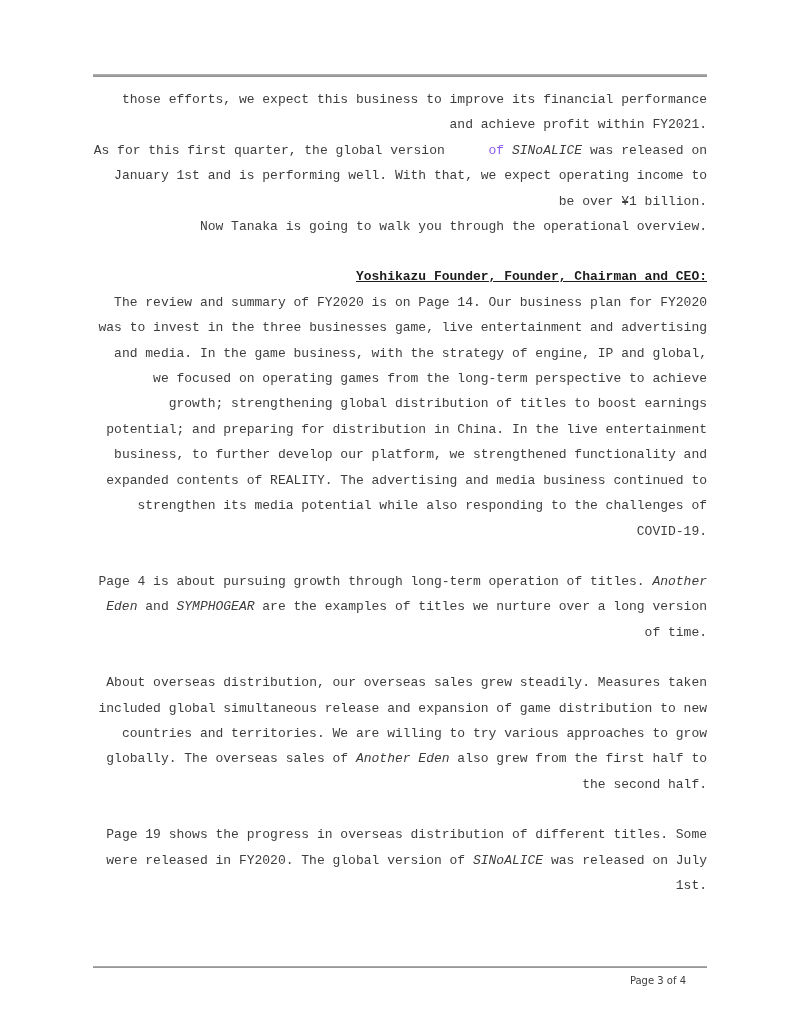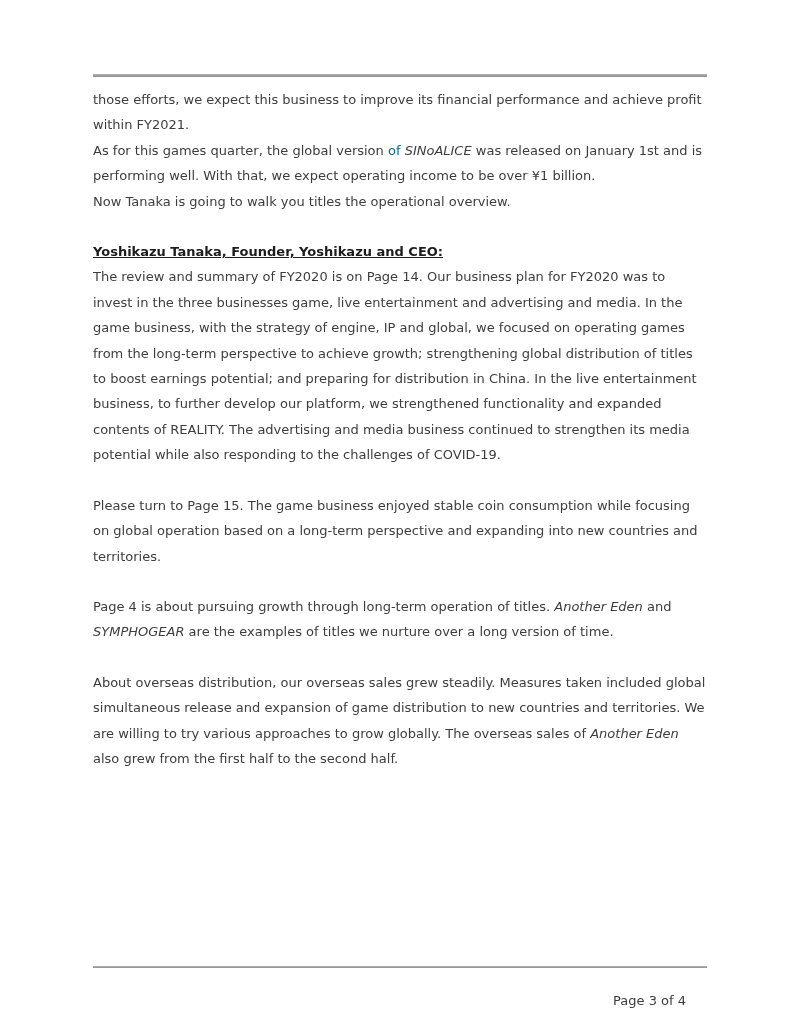--- a/index.html
+++ b/index.html
@@ -31,58 +31,59 @@
     background: linear-gradient(#b3b3b3, #8d8d8d);
   }
   .content {
     position: absolute;
     left: 93px;
     top: 87px;
     width: 614px;
     font-size: 13px;
     line-height: 25.4px;
     color: #3d3d3d;
-    text-align: left;
+    text-align: right;
+    font-family: Liberation Mono, monospace;
   }
   .content p.paragraph {
     margin: 0;
   }
   .content h2.heading {
     margin: 0;
     font-size: 13px;
     line-height: 25.4px;
     font-weight: bold;
     text-decoration: underline;
     color: #1c1c1c;
   }
   .content .gap {
     margin-top: 25px !important;
   }
   .seg-normal { }
   .seg-italic { font-style: italic; }
-  .seg-black  { color: #0369a1; }
+  .seg-black  { color: #8b5cf6; margin-left: 36px; }
   .page-number {
     position: absolute;
-    top: 992px;
+    top: 972px;
     right: 114px;
-    font-size: 13px;
+    font-size: 10px;
     line-height: 18px;
     color: #3d3d3d;
   }
 </style>
 </head>
 <body>
 
 <div class="rule rule-top"></div>
 
 <main class="content">
     <p class="paragraph"><span class="seg-normal">those efforts, we expect this business to improve its financial performance and achieve profit within FY2021.</span></p>
-    <p class="paragraph"><span class="seg-normal">As for this games quarter, the global version </span><span class="seg-black">of </span><span class="seg-italic">SINoALICE</span><span class="seg-normal"> was released on January 1st and is performing well. With that, we expect operating income to be over ¥1 billion.</span></p>
-    <p class="paragraph"><span class="seg-normal">Now Tanaka is going to walk you titles the operational overview.</span></p>
-    <h2 class="heading gap"><span class="seg-normal">Yoshikazu Tanaka, Founder, Yoshikazu and CEO:</span></h2>
+    <p class="paragraph"><span class="seg-normal">As for this first quarter, the global version </span><span class="seg-black">of </span><span class="seg-italic">SINoALICE</span><span class="seg-normal"> was released on January 1st and is performing well. With that, we expect operating income to be over ¥1 billion.</span></p>
+    <p class="paragraph"><span class="seg-normal">Now Tanaka is going to walk you through the operational overview.</span></p>
+    <h2 class="heading gap"><span class="seg-normal">Yoshikazu Founder, Founder, Chairman and CEO:</span></h2>
     <p class="paragraph"><span class="seg-normal">The review and summary of FY2020 is on Page 14. Our business plan for FY2020 was to invest in the three businesses game, live entertainment and advertising and media. In the game business, with the strategy of engine, IP and global, we focused on operating games from the long-term perspective to achieve growth; strengthening global distribution of titles to boost earnings potential; and preparing for distribution in China. In the live entertainment business, to further develop our platform, we strengthened functionality and expanded contents of REALITY. The advertising and media business continued to strengthen its media potential while also responding to the challenges of COVID-19.</span></p>
-    <p class="paragraph gap"><span class="seg-normal">Please turn to Page 15. The game business enjoyed stable coin consumption while focusing on global operation based on a long-term perspective and expanding into new countries and territories.</span></p>
     <p class="paragraph gap"><span class="seg-normal">Page 4 is about pursuing growth through long-term operation of titles. </span><span class="seg-italic">Another Eden</span><span class="seg-normal"> and </span><span class="seg-italic">SYMPHOGEAR</span><span class="seg-normal"> are the examples of titles we nurture over a long version of time.</span></p>
     <p class="paragraph gap"><span class="seg-normal">About overseas distribution, our overseas sales grew steadily. Measures taken included global simultaneous release and expansion of game distribution to new countries and territories. We are willing to try various approaches to grow globally. The overseas sales of </span><span class="seg-italic">Another Eden</span><span class="seg-normal"> also grew from the first half to the second half.</span></p>
+    <p class="paragraph gap"><span class="seg-normal">Page 19 shows the progress in overseas distribution of different titles. Some were released in FY2020. The global version of </span><span class="seg-italic">SINoALICE</span><span class="seg-normal"> was released on July 1st.</span></p>
   </main>
 
 <div class="rule rule-bottom"></div>
 <div class="page-number">Page 3 of 4</div>
 
 </body></html>

